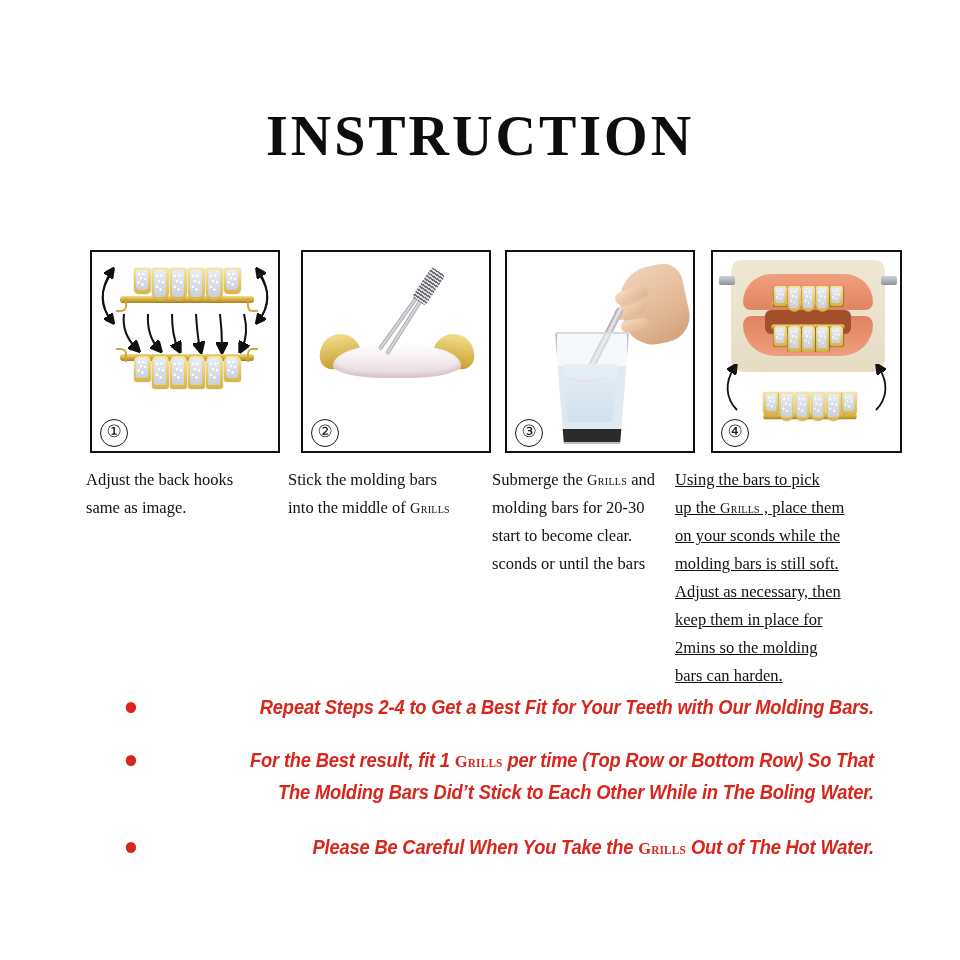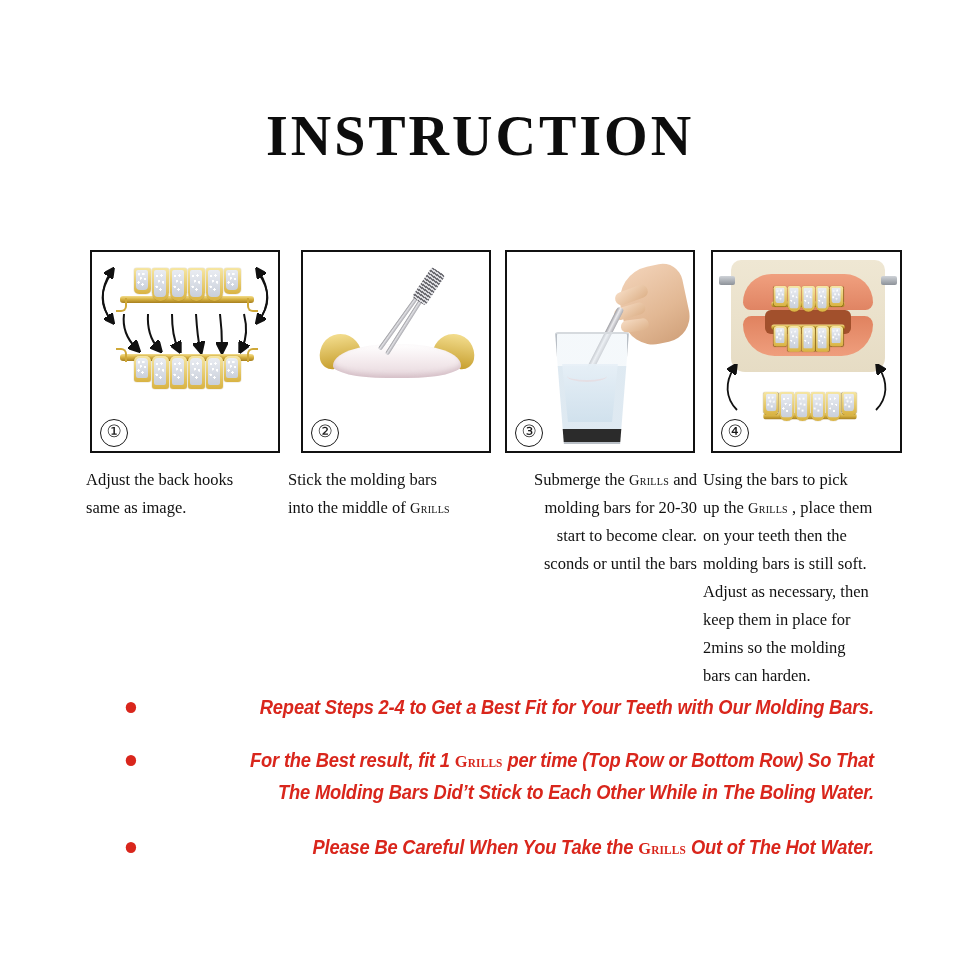--- a/index.html
+++ b/index.html
@@ -260,22 +260,22 @@
     line-height: 28px;
   }
   .caption .brandword {
     font-family: "Liberation Serif", "DejaVu Serif", serif;
     font-size: 14.5px;
     font-variant: small-caps;
     letter-spacing: .3px;
   }
   #cap1 { left: 86px;  top: 466px; width: 200px; }
   #cap2 { left: 288px; top: 466px; width: 200px; }
-  #cap3 { left: 492px; top: 466px; width: 205px; text-align: right; }
-  #cap4 { left: 703px; top: 466px; width: 222px; }
+  #cap3 { left: 492px; top: 466px; width: 205px; }
+  #cap4 { left: 675px; top: 466px; width: 222px; text-decoration: underline; }
 
   
   #notes {
     position: absolute;
     left: 122px;
     top: 692px;
     width: 800px;
     text-align: right;
   }
   .note {
@@ -473,21 +473,21 @@
     <div>molding bars  for 20-30</div>
     <div>start to become clear.</div>
     <div>sconds or until the bars</div>
   </div>
 
   <div class="caption" id="cap4">
     <div>Using the bars to pick</div>
     <div>
       <span>up the </span><span class="brandword">Grills</span><span> , place them</span>
     </div>
-    <div>on your teeth then the</div>
+    <div>on your sconds while the</div>
     <div>molding bars is still soft.</div>
     <div>Adjust as necessary, then</div>
     <div>keep them in place for</div>
     <div>2mins so the molding</div>
     <div>bars can harden.</div>
   </div>
 
   <div id="notes">
 
     <div class="note" id="note1">

